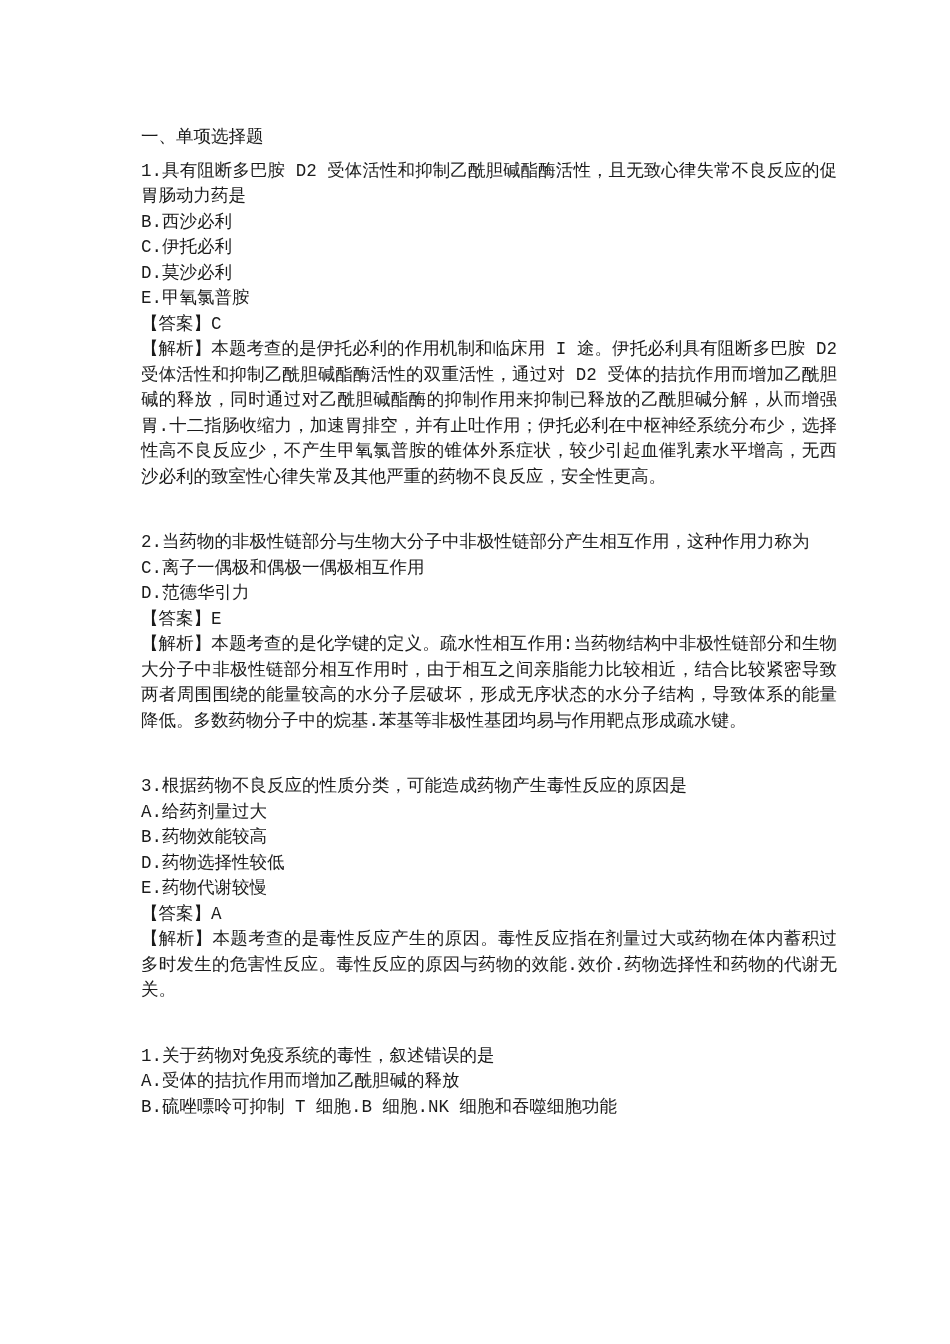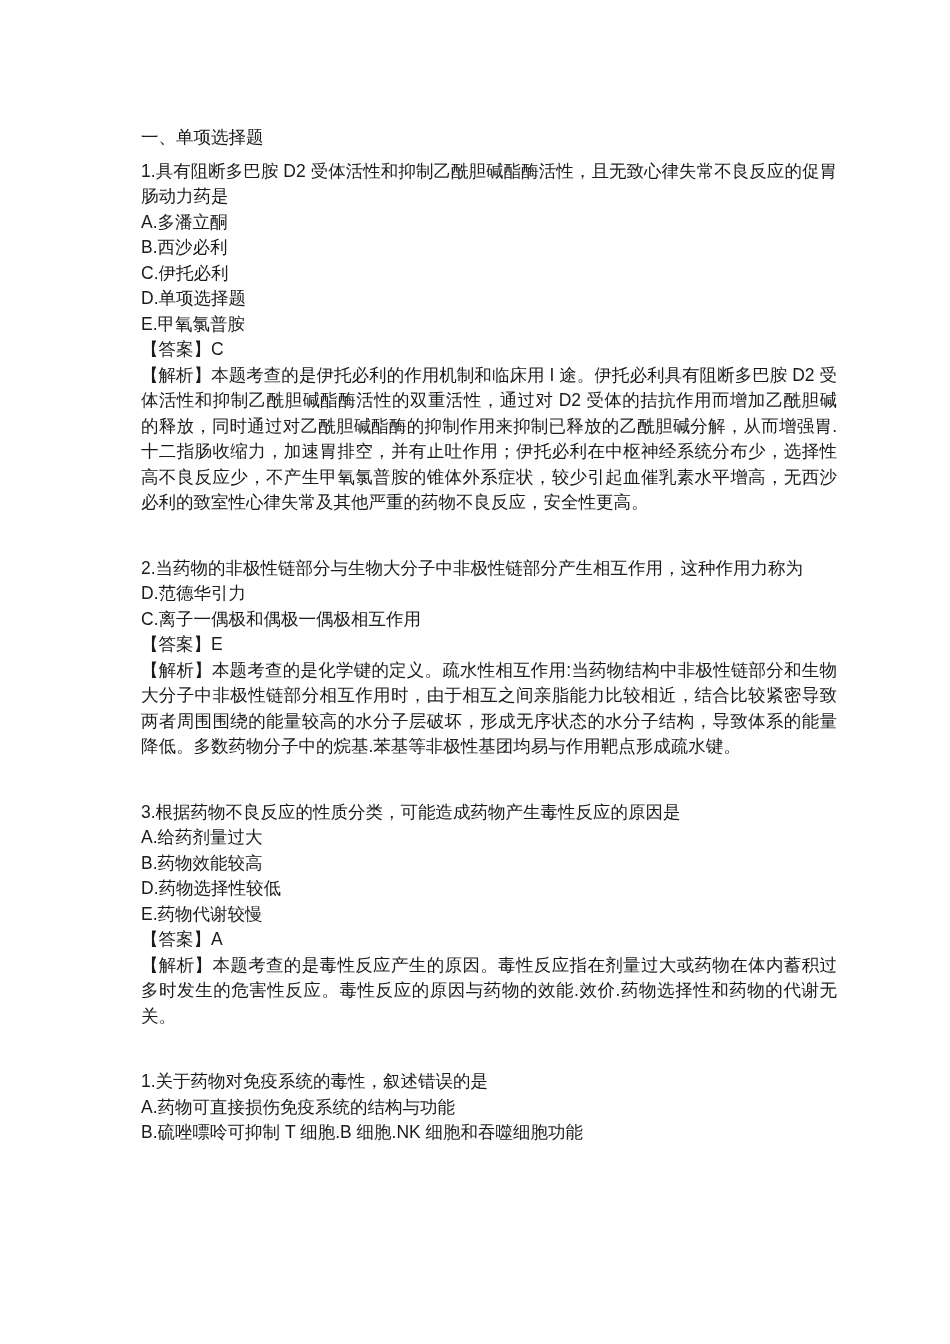--- a/index.html
+++ b/index.html
@@ -13,20 +13,21 @@
     overflow: hidden;
     font-family: "Liberation Sans", "DejaVu Sans", sans-serif;
     color: #1b1b1b;
   }
   .page {
     box-sizing: border-box;
     width: 950px;
     height: 1344px;
     padding: 125px 113px 0 141px;
     background: #ffffff;
+    font-family: Liberation Mono, monospace;
   }
   .line, p {
     margin: 0;
     font-size: 17.5px;
     line-height: 25.5px;
     white-space: normal;
   }
   .question {
     margin: 8px 0 40px 0;
   }
@@ -43,46 +44,45 @@
 </style>
 </head>
 <body>
 
 <div class="page">
 
   <p class="line section-title">一、单项选择题</p>
 
   <section class="question">
     <p class="stem">1.具有阻断多巴胺 D2 受体活性和抑制乙酰胆碱酯酶活性，且无致心律失常不良反应的促胃肠动力药是</p>
-    <p class="option">A.多潘立酮</p>
     <p class="option">B.西沙必利</p>
     <p class="option">C.伊托必利</p>
-    <p class="option">D.单项选择题</p>
+    <p class="option">D.莫沙必利</p>
     <p class="option">E.甲氧氯普胺</p>
     <p class="answer"><span>【答案】</span><span>C</span></p>
     <p class="analysis"><span>【解析】</span><span>本题考查的是伊托必利的作用机制和临床用 I 途。伊托必利具有阻断多巴胺 D2 受体活性和抑制乙酰胆碱酯酶活性的双重活性，通过对 D2 受体的拮抗作用而增加乙酰胆碱的释放，同时通过对乙酰胆碱酯酶的抑制作用来抑制已释放的乙酰胆碱分解，从而增强胃.十二指肠收缩力，加速胃排空，并有止吐作用；伊托必利在中枢神经系统分布少，选择性高不良反应少，不产生甲氧氯普胺的锥体外系症状，较少引起血催乳素水平增高，无西沙必利的致室性心律失常及其他严重的药物不良反应，安全性更高。</span></p>
   </section>
 
   <section class="question">
     <p class="stem">2.当药物的非极性链部分与生物大分子中非极性链部分产生相互作用，这种作用力称为</p>
+    <p class="option">C.离子一偶极和偶极一偶极相互作用</p>
     <p class="option">D.范德华引力</p>
-    <p class="option">C.离子一偶极和偶极一偶极相互作用</p>
     <p class="answer"><span>【答案】</span><span>E</span></p>
     <p class="analysis"><span>【解析】</span><span>本题考查的是化学键的定义。疏水性相互作用:当药物结构中非极性链部分和生物大分子中非极性链部分相互作用时，由于相互之间亲脂能力比较相近，结合比较紧密导致两者周围围绕的能量较高的水分子层破坏，形成无序状态的水分子结构，导致体系的能量降低。多数药物分子中的烷基.苯基等非极性基团均易与作用靶点形成疏水键。</span></p>
   </section>
 
   <section class="question">
     <p class="stem">3.根据药物不良反应的性质分类，可能造成药物产生毒性反应的原因是</p>
     <p class="option">A.给药剂量过大</p>
     <p class="option">B.药物效能较高</p>
     <p class="option">D.药物选择性较低</p>
     <p class="option">E.药物代谢较慢</p>
     <p class="answer"><span>【答案】</span><span>A</span></p>
     <p class="analysis"><span>【解析】</span><span>本题考查的是毒性反应产生的原因。毒性反应指在剂量过大或药物在体内蓄积过多时发生的危害性反应。毒性反应的原因与药物的效能.效价.药物选择性和药物的代谢无关。</span></p>
   </section>
 
   <section class="question">
     <p class="stem">1.关于药物对免疫系统的毒性，叙述错误的是</p>
-    <p class="option">A.药物可直接损伤免疫系统的结构与功能</p>
+    <p class="option">A.受体的拮抗作用而增加乙酰胆碱的释放</p>
     <p class="option">B.硫唑嘌呤可抑制 T 细胞.B 细胞.NK 细胞和吞噬细胞功能</p>
   </section>
 
 </div>
 
 </body></html>

